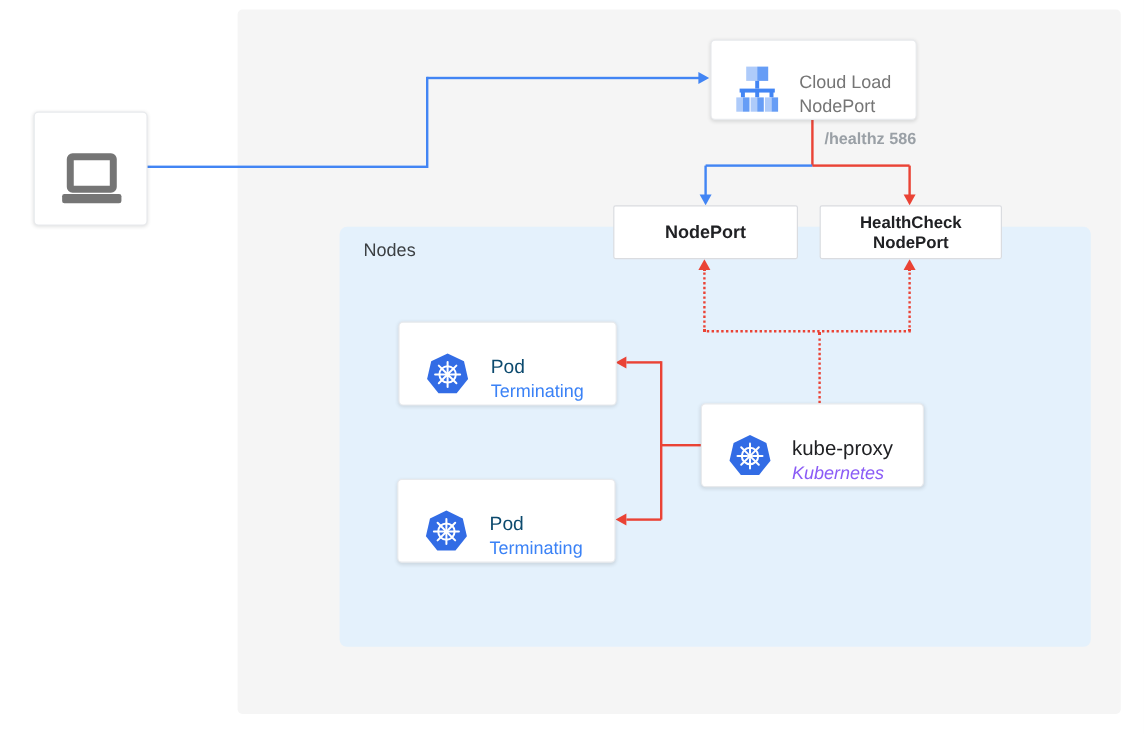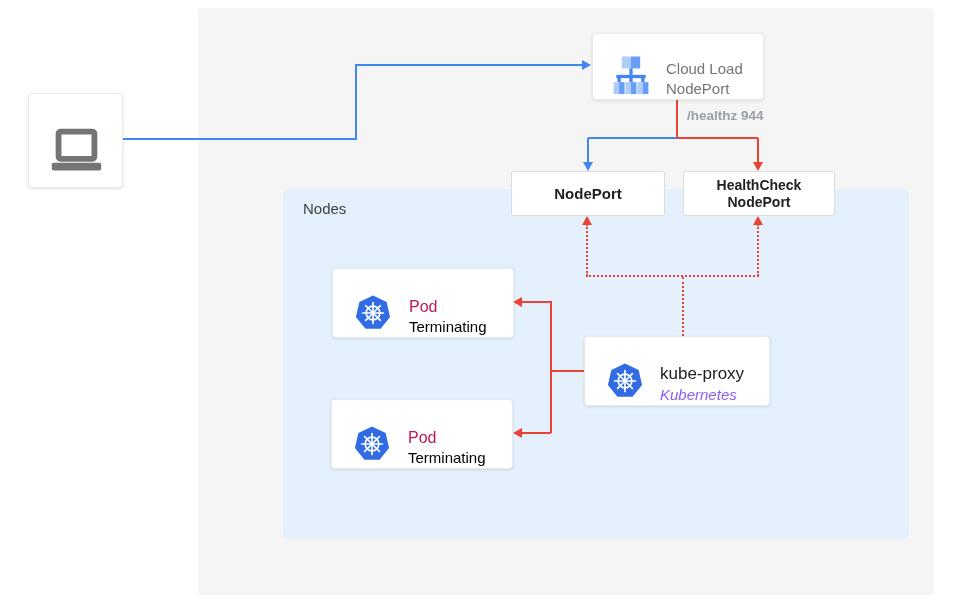--- a/index.html
+++ b/index.html
@@ -20,22 +20,22 @@
   .port-box { position:absolute; background:#ffffff; border:1px solid #dadce0;
               border-radius:2px; display:flex; align-items:center; justify-content:center;
               text-align:center; font-weight:bold; color:#202124; }
 
   .clb-box { left:592px; top:33px; width:172px; height:67px; padding-left:16px; gap:13px; }
   .clb-label { font-size:15px; line-height:20px; color:#757575; }
 
   .laptop-box { left:28px; top:93px; width:95px; height:95px; justify-content:center; }
 
   .pod-card { width:182px; height:70px; padding-left:20px; gap:16px; }
-  .pod-title { font-size:16px; line-height:21px; color:#be185d; }
-  .pod-sub { font-size:15px; line-height:20px; color:#000000; }
+  .pod-title { font-size:16px; line-height:21px; color:#0c4a6e; }
+  .pod-sub { font-size:15px; line-height:20px; color:#3b82f6; }
 
   .kp-card { left:584px; top:336px; width:186px; height:70px; padding-left:20px; gap:15px; }
   .kp-title { font-size:17px; line-height:22px; color:#202124; }
   .kp-sub { font-size:15px; line-height:20px; color:#8b5cf6;font-style:italic; }
 
   .healthz { position:absolute; left:687px; top:108px; font-size:13.5px;
              font-weight:bold; color:#9aa0a6; white-space:nowrap; }
 
   .line { position:absolute; }
   .arr { position:absolute; width:0; height:0; }
@@ -57,21 +57,21 @@
   <div class="arr" style="left:582px; top:60px; border-top:5px solid transparent; border-bottom:5px solid transparent; border-left:9px solid #4285f4;"></div>
 
   <div class="line" style="left:676px; top:100px; width:2px; height:38px; background:#ea4335;"></div>
   <div class="line" style="left:588px; top:137px; width:89px; height:2px; background:#4285f4;"></div>
   <div class="line" style="left:587px; top:138px; width:2px; height:25px; background:#4285f4;"></div>
   <div class="arr" style="left:583px; top:162px; border-left:5px solid transparent; border-right:5px solid transparent; border-top:9px solid #4285f4;"></div>
   <div class="line" style="left:677px; top:137px; width:81px; height:2px; background:#ea4335;"></div>
   <div class="line" style="left:757px; top:138px; width:2px; height:25px; background:#ea4335;"></div>
   <div class="arr" style="left:753px; top:162px; border-left:5px solid transparent; border-right:5px solid transparent; border-top:9px solid #ea4335;"></div>
 
-  <div class="healthz">/healthz 944</div>
+  <div class="healthz">/healthz 586</div>
 
   <div class="line" style="left:551px; top:370px; width:40px; height:2px; background:#ea4335;"></div>
   <div class="line" style="left:550px; top:301px; width:2px; height:132px; background:#ea4335;"></div>
   <div class="line" style="left:522px; top:301px; width:29px; height:2px; background:#ea4335;"></div>
   <div class="arr" style="left:513px; top:297px; border-top:5px solid transparent; border-bottom:5px solid transparent; border-right:9px solid #ea4335;"></div>
   <div class="line" style="left:522px; top:432px; width:29px; height:2px; background:#ea4335;"></div>
   <div class="arr" style="left:513px; top:428px; border-top:5px solid transparent; border-bottom:5px solid transparent; border-right:9px solid #ea4335;"></div>
 
   <div class="line" style="left:682px; top:277px; height:59px; border-left:2px dotted #ea4335;"></div>
   <div class="line" style="left:586px; top:275px; width:173px; border-top:2px dotted #ea4335;"></div>

